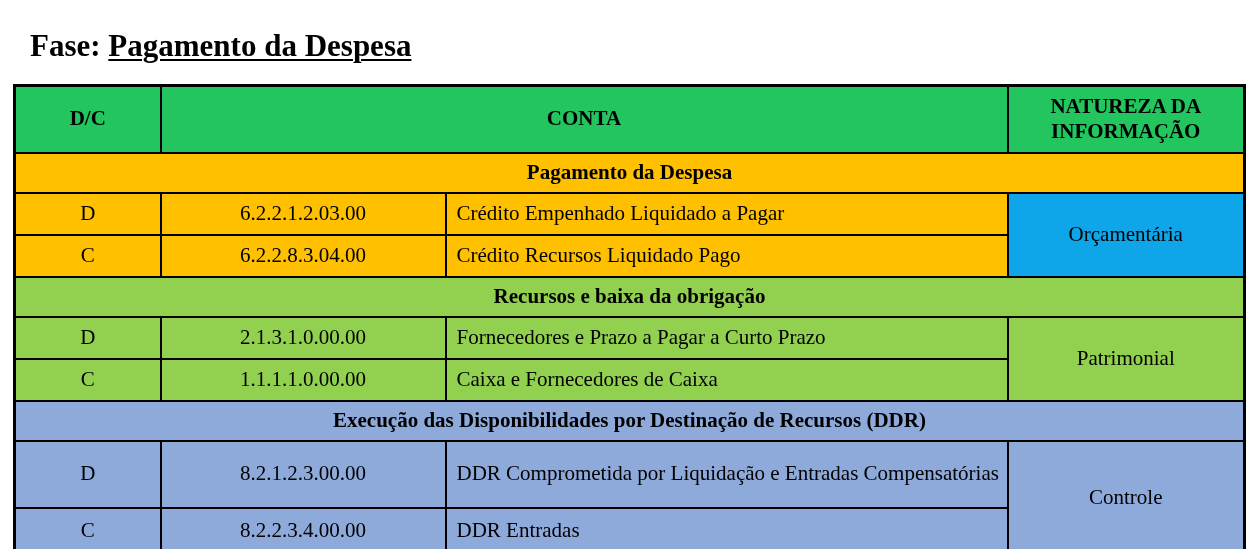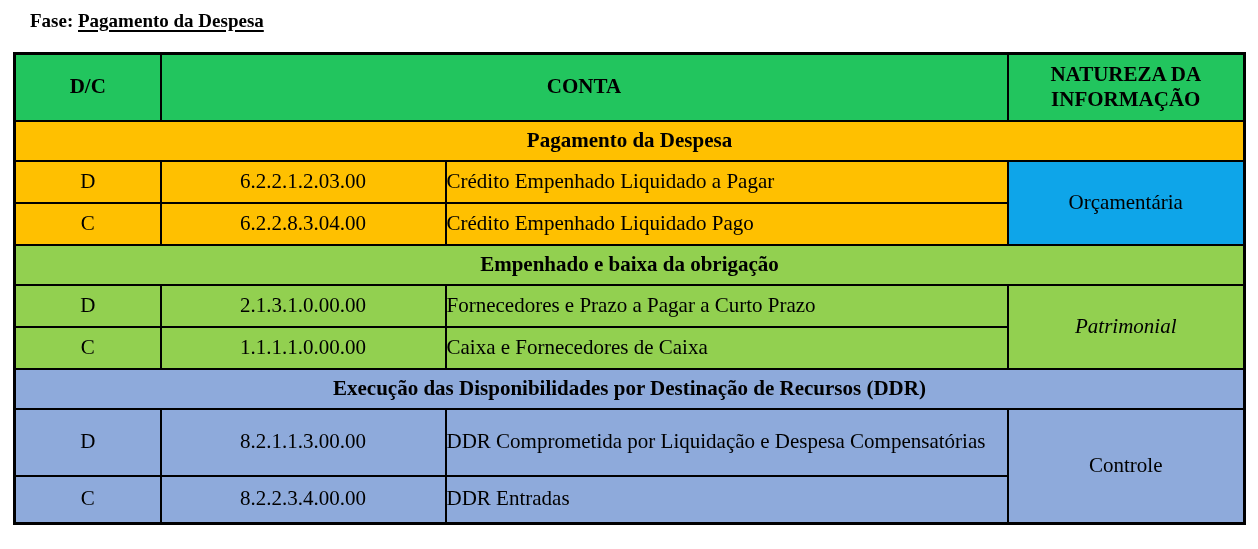--- a/index.html
+++ b/index.html
@@ -4,22 +4,22 @@
 <style>
   * { margin: 0; padding: 0; box-sizing: border-box; }
   html, body { background: #ffffff; }
   body {
     width: 1258px; height: 549px;
     font-family: "Liberation Serif", serif;
     color: #000;
     overflow: hidden;
   }
   .doc-title {
-    margin: 10px 0 0 30px;
-    font-size: 19px;
+    margin: 28px 0 0 30px;
+    font-size: 31px;
     font-weight: bold;
     white-space: nowrap;
   }
   .doc-title .phase {
     text-decoration: underline;
     text-decoration-thickness: 2px;
     text-underline-offset: 3px;
   }
   table.ledger {
     margin: 20px 0 0 13px;
@@ -38,21 +38,21 @@
   }
   .ledger th { font-weight: bold; padding: 2px 8px; }
   tr.head-row     { height: 67px; }
   tr.section-row  { height: 40px; }
   tr.data-row     { height: 42px; }
   tr.data-row.tall { height: 67px; }
   tr.data-row.last-blue { height: 48px; }
   tr.section-row td { font-weight: bold; }
   td.desc-cell {
     text-align: left;
-    padding-left: 0;
+    padding-left: 10px;
     padding-right: 6px;
   }
   col.c-dc   { width: 146px; }
   col.c-code { width: 285px; }
   col.c-desc { width: 562px; }
   col.c-nat  { width: 237px; }
 </style>
 </head>
 <body>
 
@@ -79,45 +79,45 @@
     </tr>
     <tr class="data-row" style="background-color: rgb(255, 192, 0);">
       <td>D</td>
       <td>6.2.2.1.2.03.00</td>
       <td class="desc-cell">Crédito Empenhado Liquidado a Pagar</td>
       <td rowspan="2" style="background-color: #0ea5e9;">Orçamentária</td>
     </tr>
     <tr class="data-row" style="background-color: rgb(255, 192, 0);">
       <td>C</td>
       <td>6.2.2.8.3.04.00</td>
-      <td class="desc-cell">Crédito Empenhado Liquidado Pago</td>
+      <td class="desc-cell">Crédito Recursos Liquidado Pago</td>
     </tr>
 
     <tr class="section-row" style="background-color: rgb(146, 208, 80);">
-      <td colspan="4">Empenhado e baixa da obrigação</td>
+      <td colspan="4">Recursos e baixa da obrigação</td>
     </tr>
     <tr class="data-row" style="background-color: rgb(146, 208, 80);">
       <td>D</td>
       <td>2.1.3.1.0.00.00</td>
       <td class="desc-cell">Fornecedores e Prazo a Pagar a Curto Prazo</td>
-      <td rowspan="2" style="background-color: rgb(146, 208, 80); font-style: italic;">Patrimonial</td>
+      <td rowspan="2" style="background-color: rgb(146, 208, 80);">Patrimonial</td>
     </tr>
     <tr class="data-row" style="background-color: rgb(146, 208, 80);">
       <td>C</td>
       <td>1.1.1.1.0.00.00</td>
       <td class="desc-cell">Caixa e Fornecedores de Caixa</td>
     </tr>
 
     <tr class="section-row" style="background-color: rgb(142, 170, 219);">
       <td colspan="4">Execução das Disponibilidades por Destinação de Recursos (DDR)</td>
     </tr>
     <tr class="data-row tall" style="background-color: rgb(142, 170, 219);">
       <td>D</td>
-      <td>8.2.1.1.3.00.00</td>
-      <td class="desc-cell">DDR Comprometida por Liquidação e Despesa Compensatórias</td>
+      <td>8.2.1.2.3.00.00</td>
+      <td class="desc-cell">DDR Comprometida por Liquidação e Entradas Compensatórias</td>
       <td rowspan="2" style="background-color: rgb(142, 170, 219); margin-top: 6px;">Controle</td>
     </tr>
     <tr class="data-row last-blue" style="background-color: rgb(142, 170, 219);">
       <td>C</td>
       <td>8.2.2.3.4.00.00</td>
       <td class="desc-cell">DDR Entradas</td>
     </tr>
   </tbody>
 </table>
 

